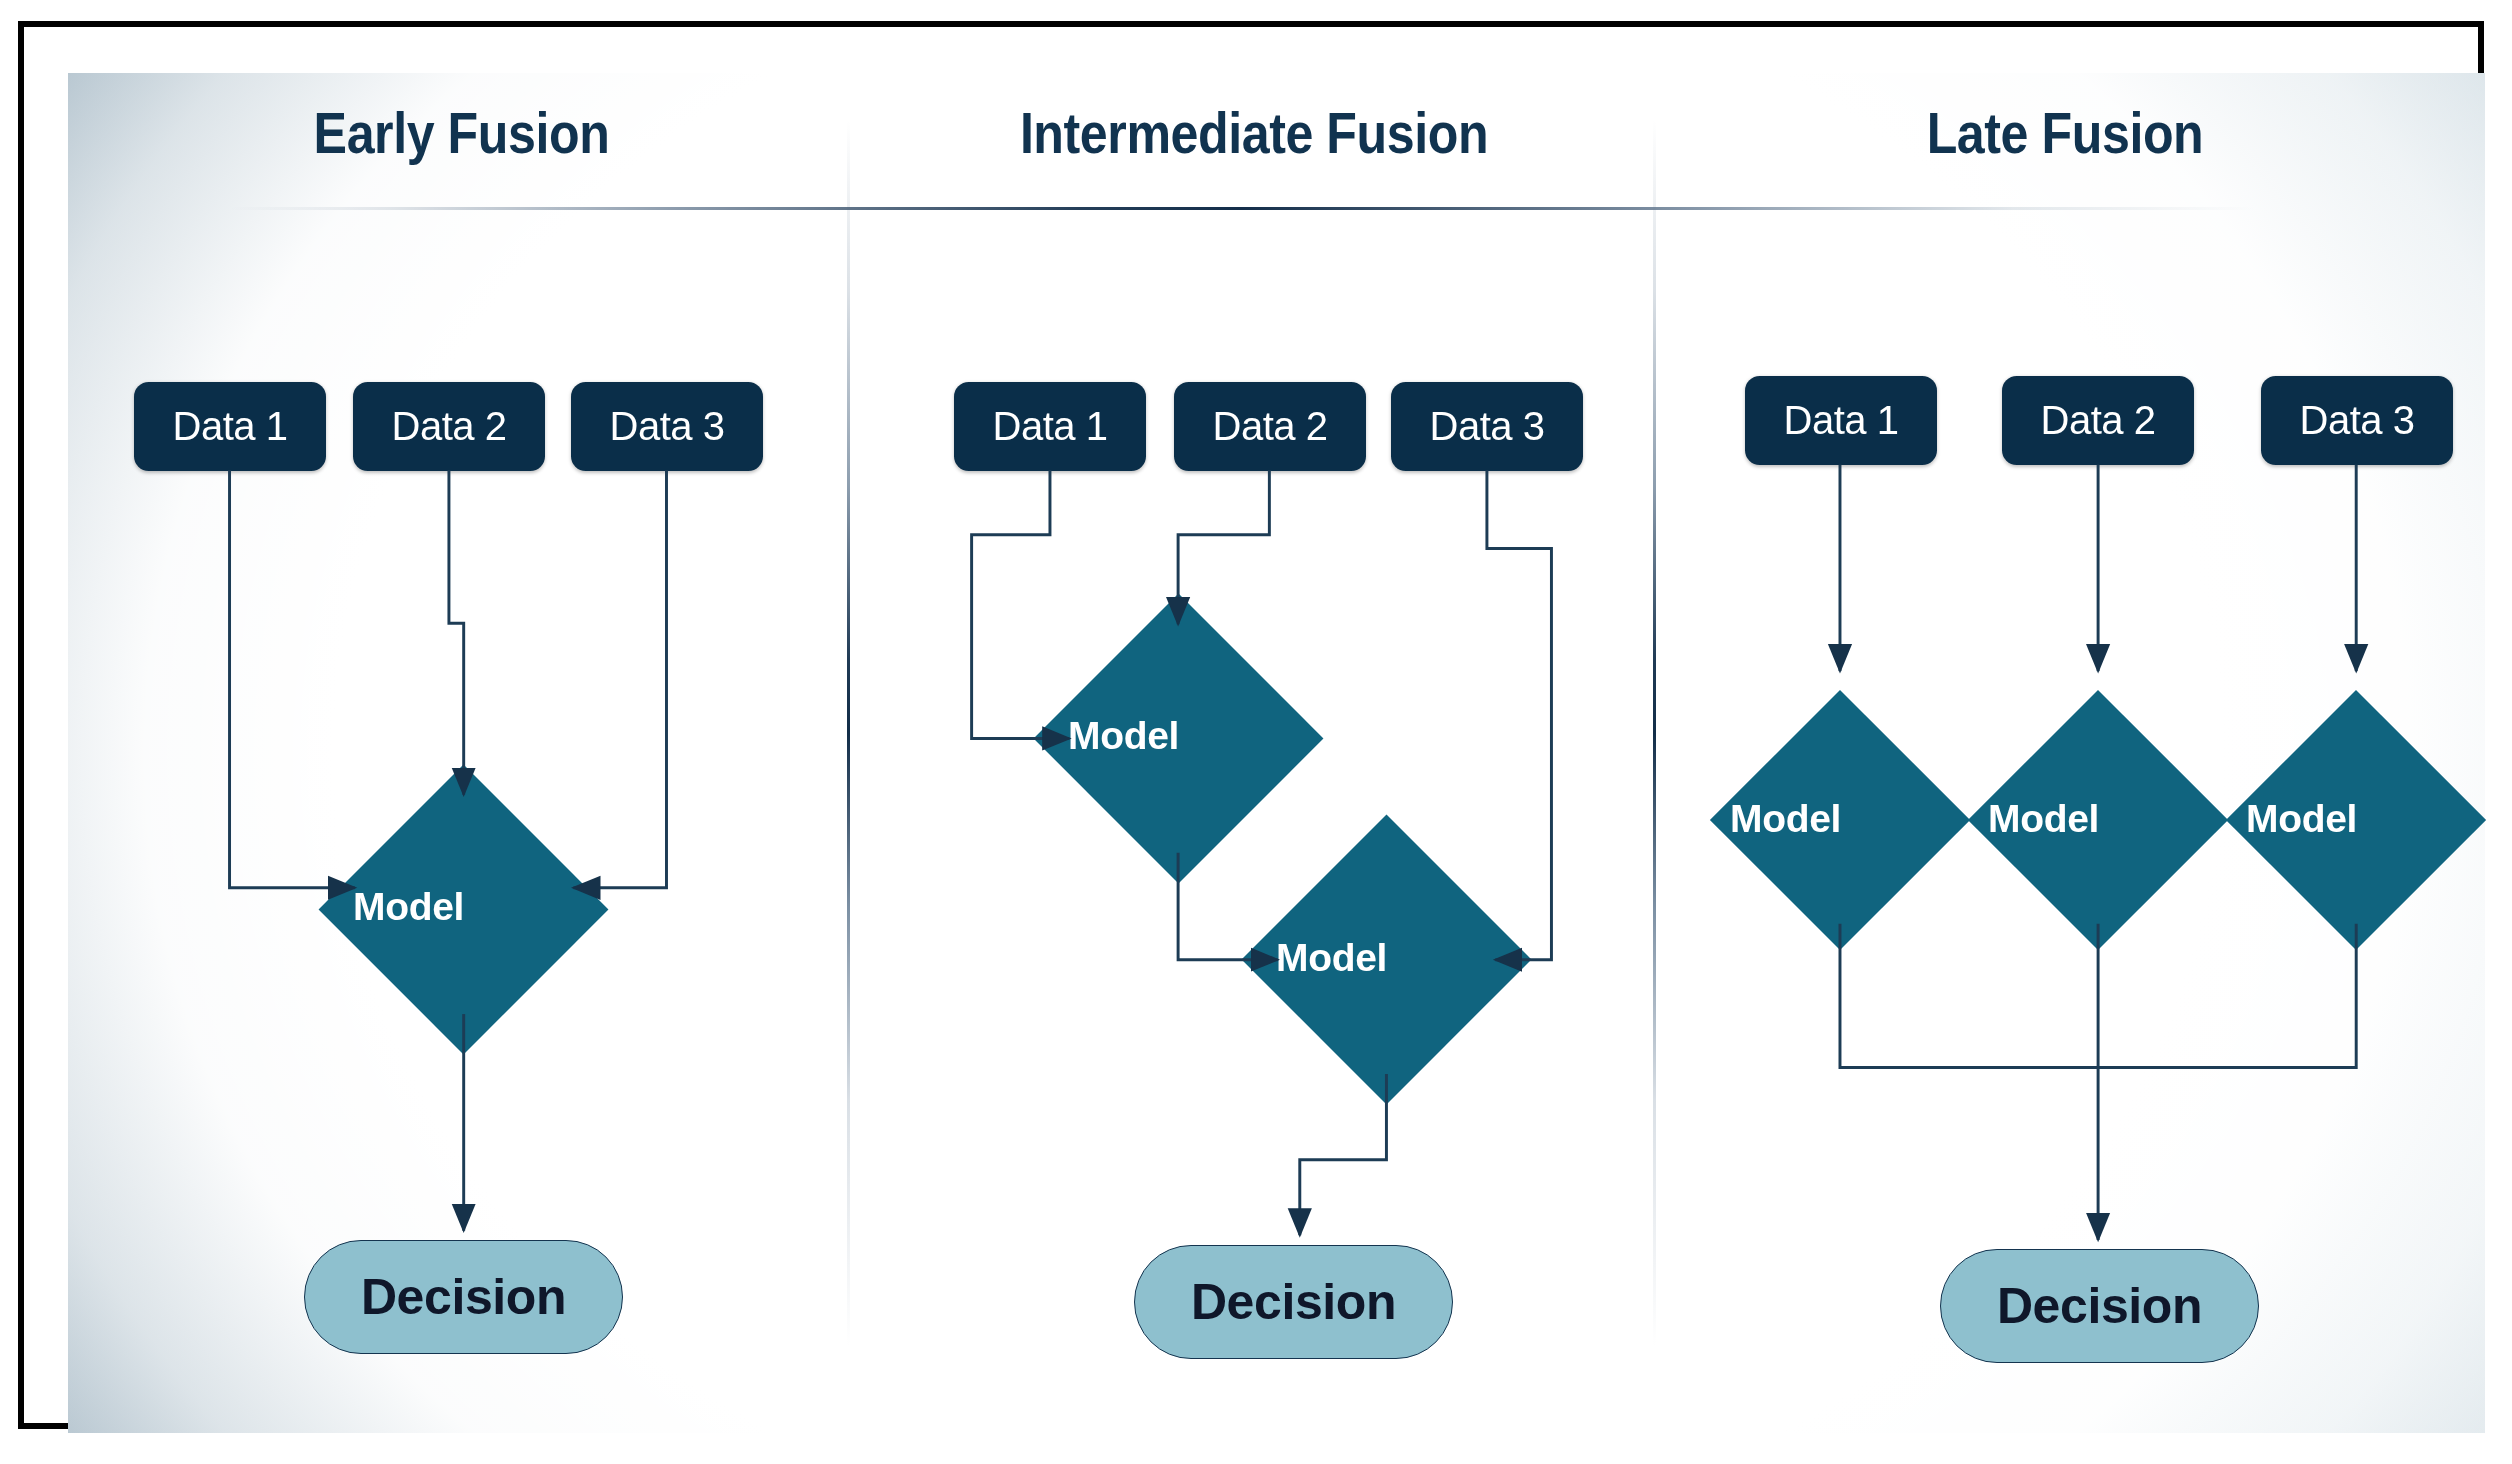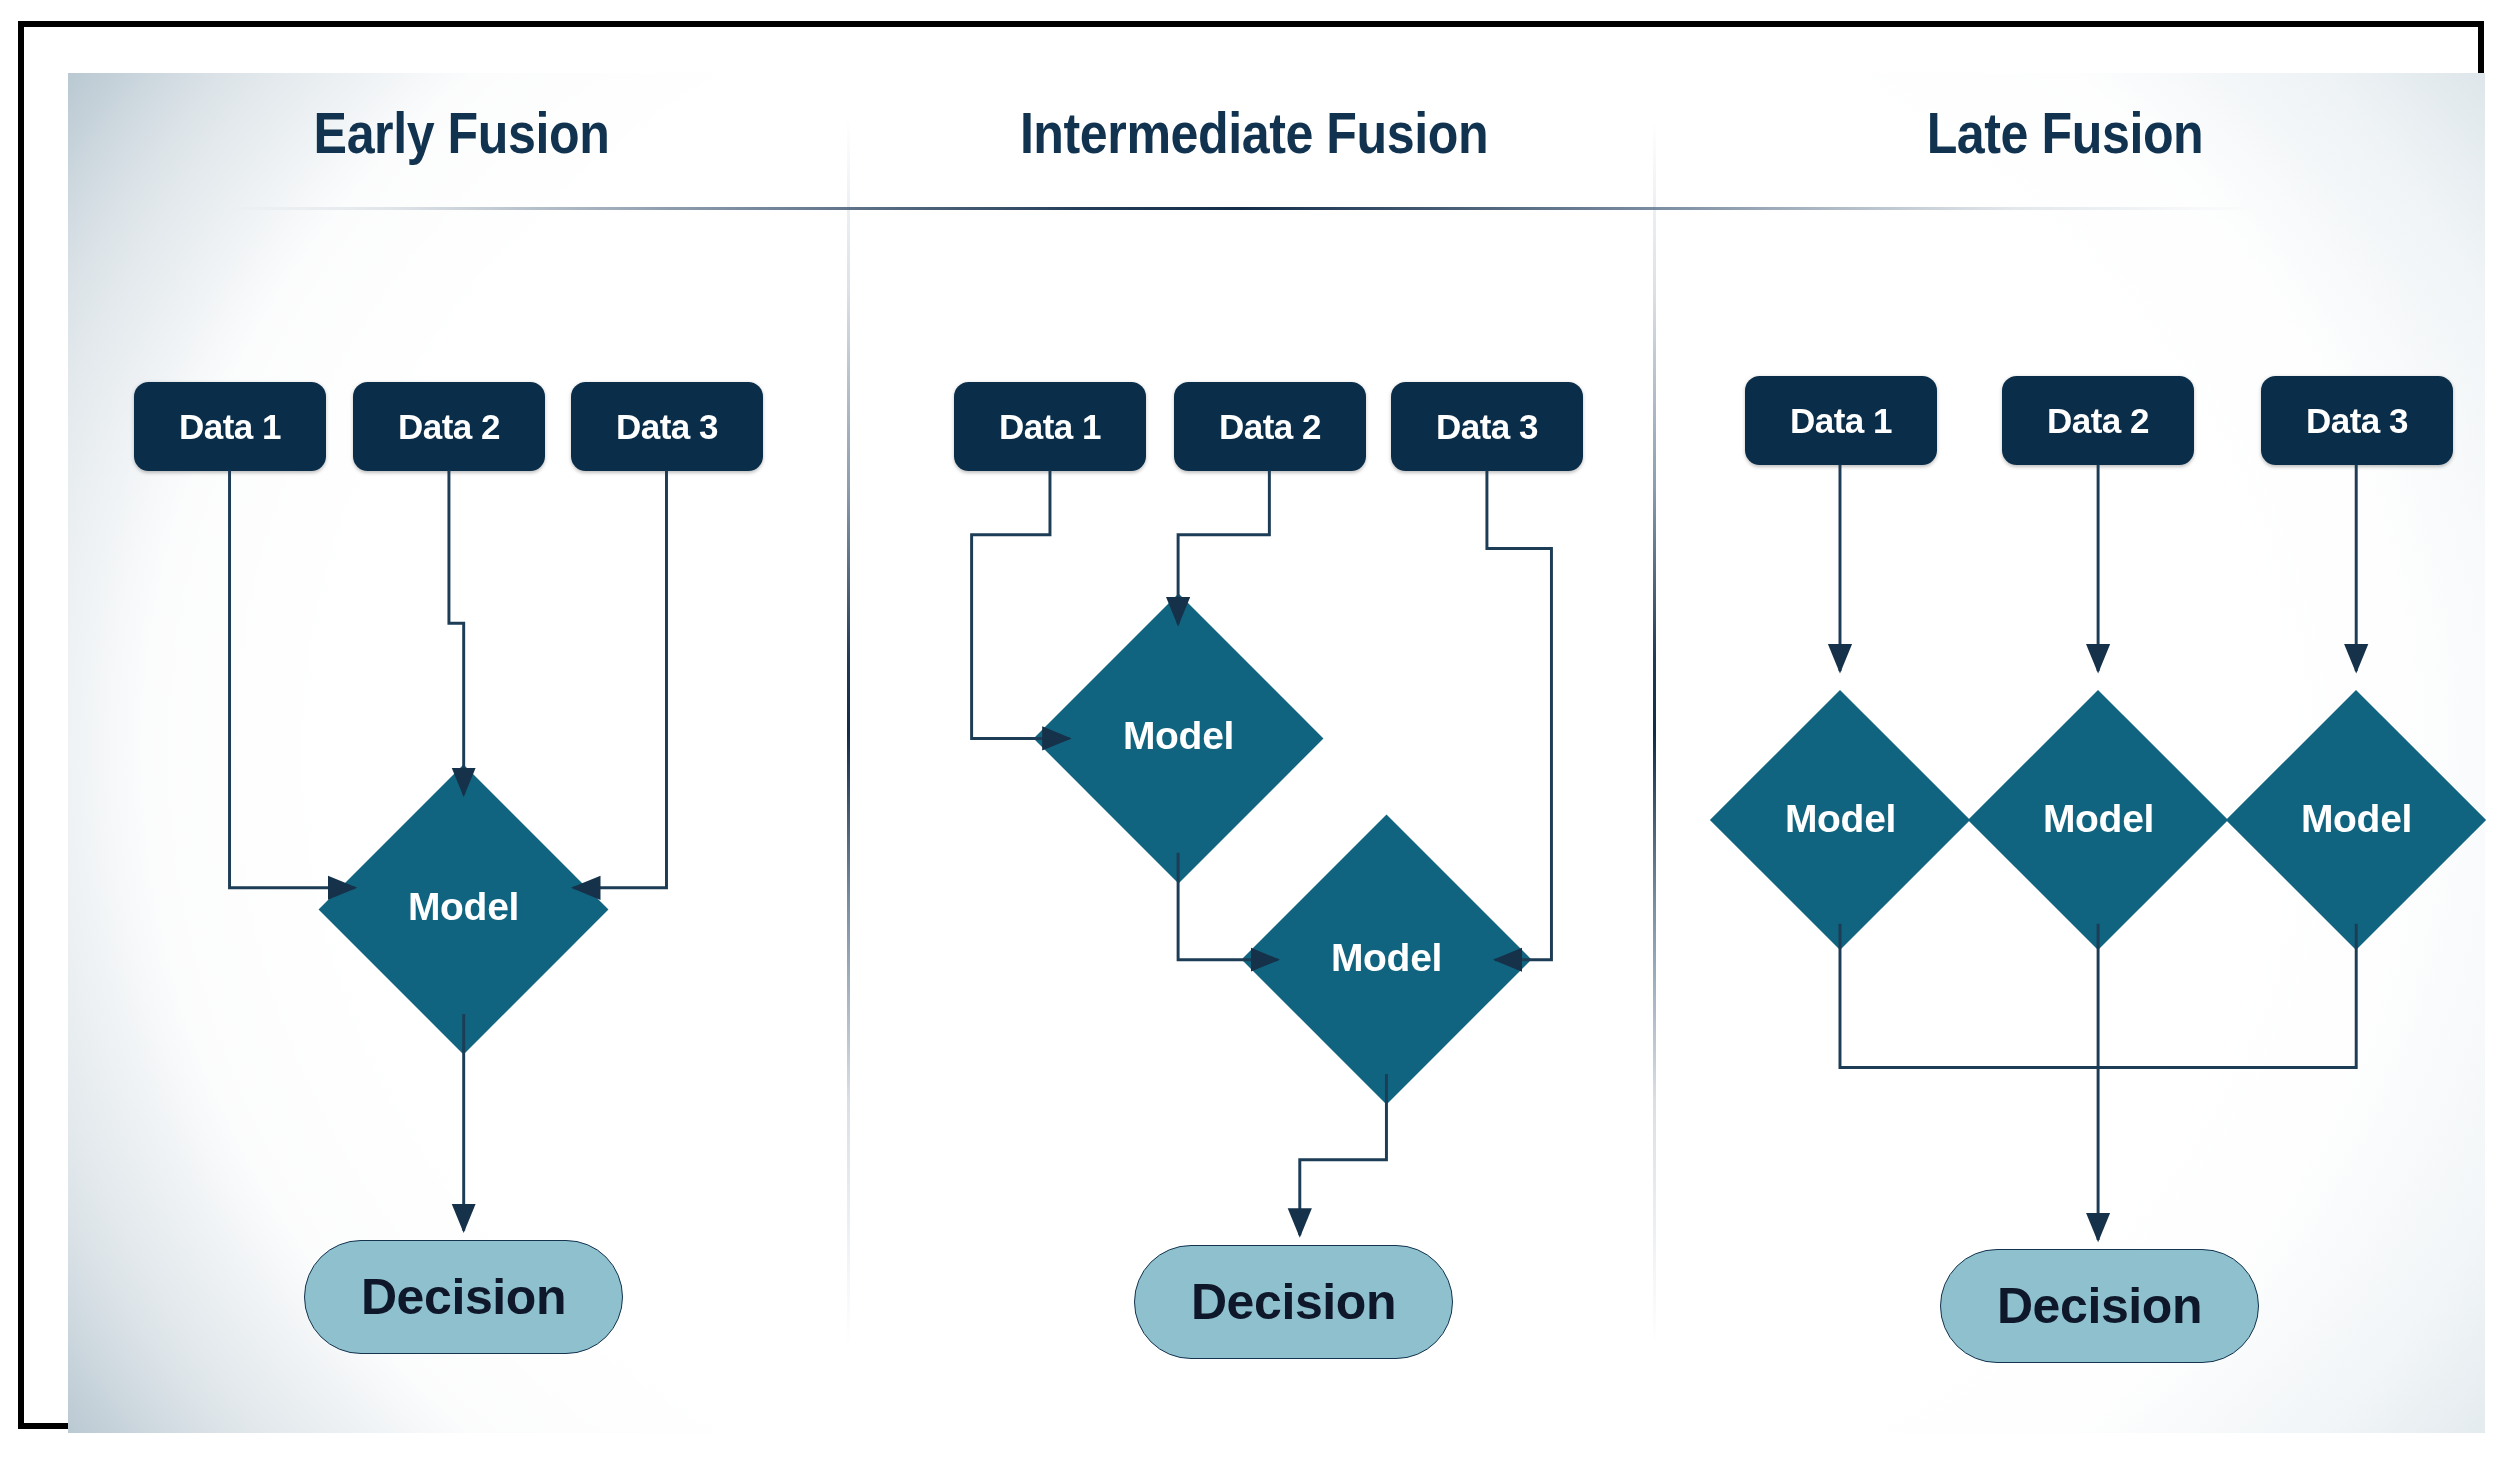--- a/index.html
+++ b/index.html
@@ -98,42 +98,42 @@
   #title-intermediate { left: 885px;  width: 738px; }
   #title-late         { left: 1696px; width: 738px; }
 
   
   .data-box {
     position: absolute;
     height: 89px;
     border-radius: 14.8px;
     background: #0a2e49;
     color: #ffffff;
-    font-size: 35px;
-    font-weight: bold;
+    font-size: 40px;
+    font-weight: normal;
     display: flex;
     align-items: center;
     justify-content: center;
     letter-spacing: -0.5px;
     box-shadow: 0 1.8px 3.7px rgba(0,0,0,0.25);
   }
 
   
   .diamond {
     position: absolute;
     background: #10647f;
     transform: rotate(45deg);
   }
   .diamond-label {
     position: absolute;
     color: #ffffff;
     font-size: 39px;
     font-weight: bold;
     white-space: nowrap;
-    text-align: center;
+    text-align: left;
     letter-spacing: -0.3px;
   }
 
   
   .decision {
     position: absolute;
     height: 112px;
     border-radius: 57px;
     background: #8ec0ce;
     border: 1.8px solid #14344f;

